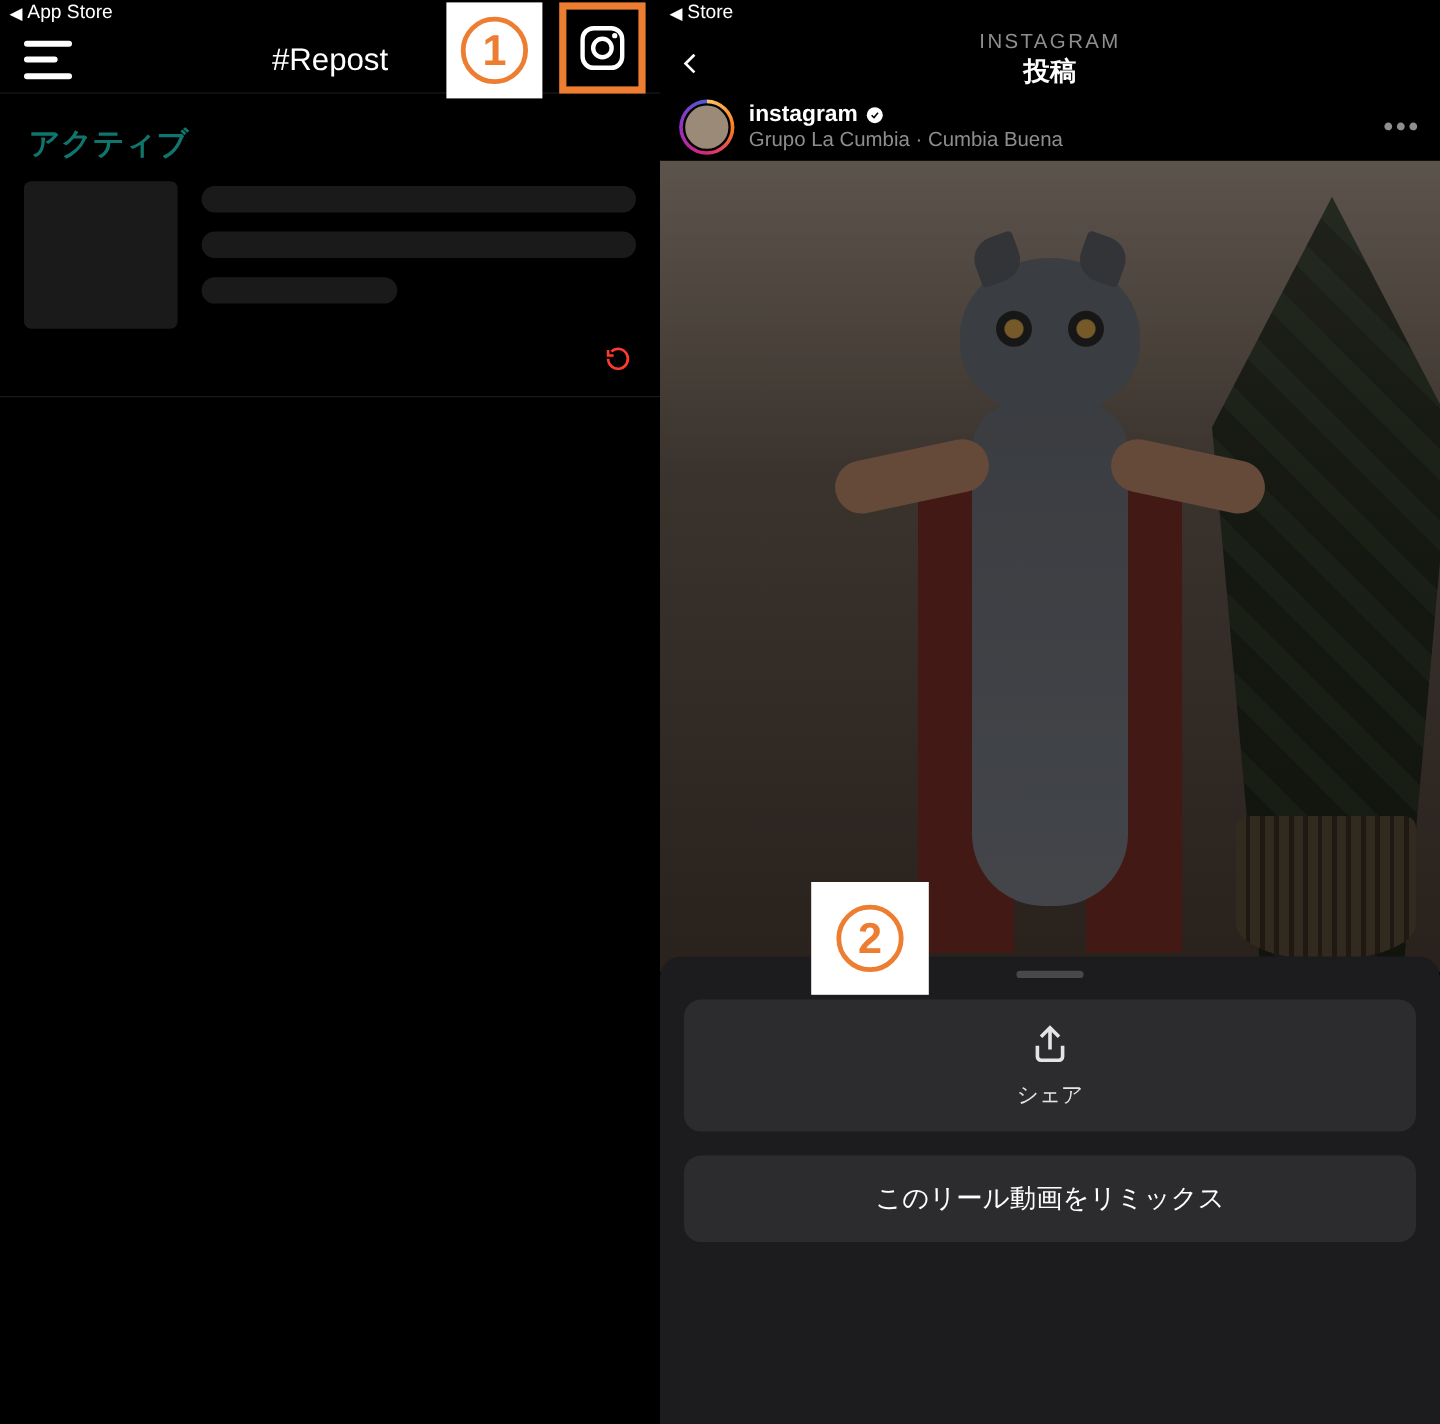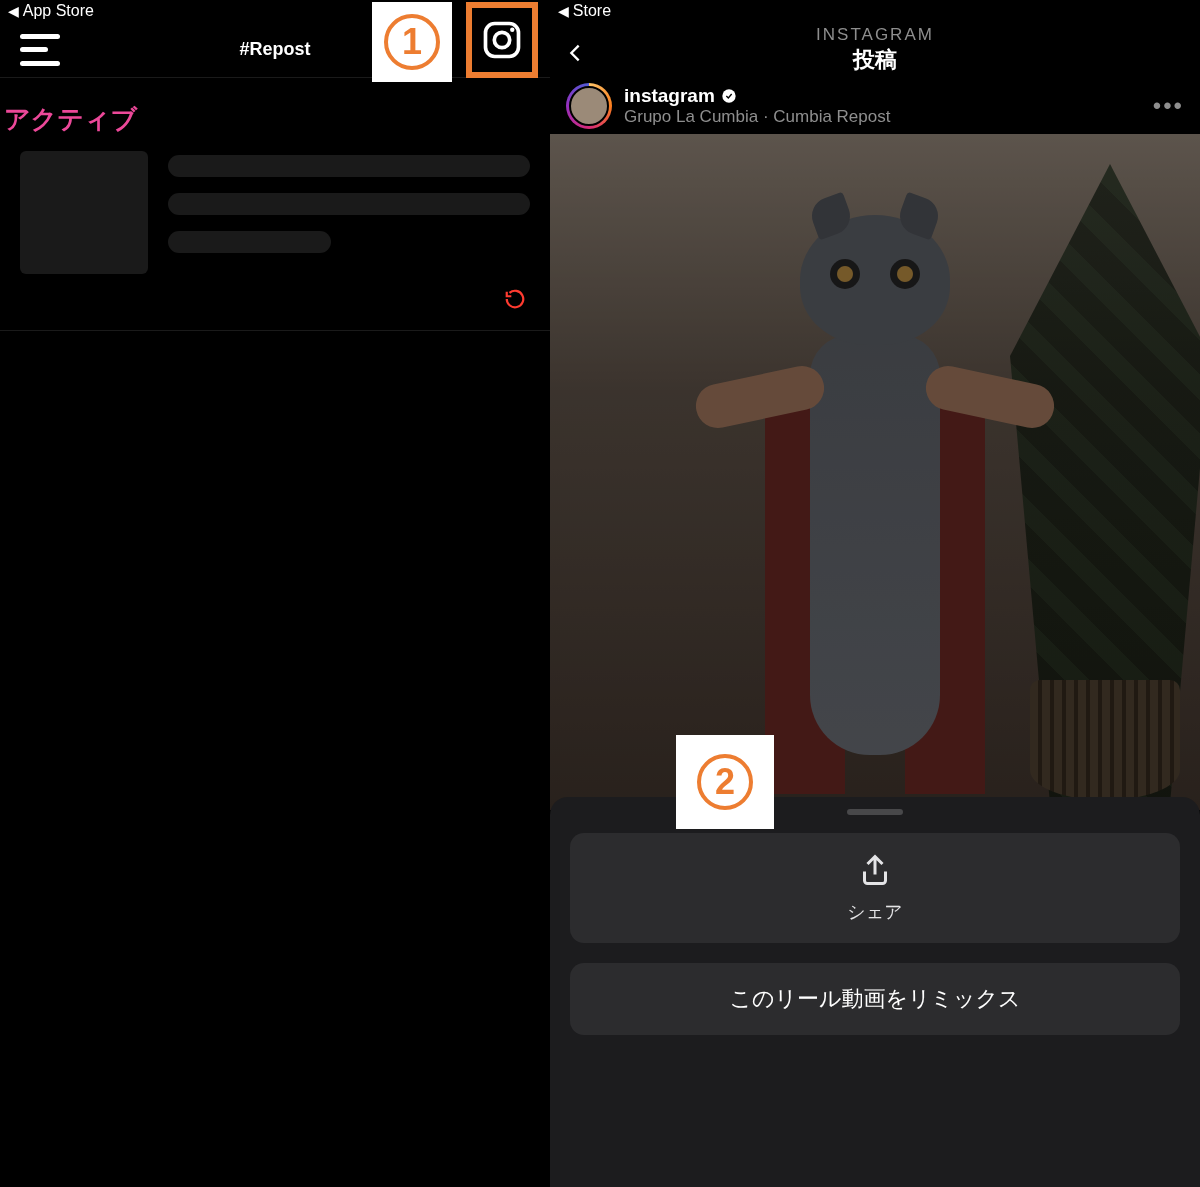--- a/index.html
+++ b/index.html
@@ -12,30 +12,30 @@
 .status { height:22px; display:flex; align-items:center; padding:0 8px; font-size:16px; color:#fff; }
 .status .tri { font-size:14px; margin-right:4px; }
 
 
 .lhead { height:56px; display:flex; align-items:center; justify-content:center; position:relative; border-bottom:1px solid #1a1a1a; }
 .hamburger { position:absolute; left:20px; width:40px; height:32px; display:flex; flex-direction:column; justify-content:space-between; }
 .hamburger span { display:block; height:5px; background:#fff; border-radius:3px; }
 .hamburger span:nth-child(1){width:100%;}
 .hamburger span:nth-child(2){width:70%;}
 .hamburger span:nth-child(3){width:100%;}
-.ltitle { color:#fff; font-size:18px; font-weight:700; }
+.ltitle { color:#fff; font-size:26px; font-weight:400; }
 
 
 .badge1 { position:absolute; right:98px; top:2px; width:80px; height:80px; background:#fff; display:flex; align-items:center; justify-content:center; z-index:5; }
 .badge-num { width:56px; height:56px; border:4px solid #ed7d31; border-radius:50%; display:flex; align-items:center; justify-content:center; color:#ed7d31; font-size:36px; font-weight:600; }
 .ig-btn { position:absolute; right:12px; top:2px; width:72px; height:76px; border:6px solid #ed7d31; background:#000; display:flex; align-items:center; justify-content:center; z-index:5; }
 .ig-svg { width:44px; height:44px; }
 
 
-.section { color:#ec4899; font-size:26px; font-weight:700; padding:24px 4px 14px; }
+.section { color:#0f766e; font-size:26px; font-weight:700; padding:24px 24px 14px; }
 
 
 .skeleton { display:flex; padding:0 20px; gap:20px; }
 .sk-thumb { width:128px; height:123px; background:#1a1a1a; border-radius:6px; }
 .sk-lines { flex:1; display:flex; flex-direction:column; gap:16px; padding-top:4px; }
 .sk-line { height:22px; background:#1a1a1a; border-radius:11px; }
 .sk-line.short { width:45%; }
 
 .errline { color:#ff3b30; font-size:22px; text-align:right; padding:14px 24px 20px; display:flex; align-items:center; justify-content:flex-end; gap:8px; border-bottom:1px solid #1a1a1a; }
 .retry-svg { width:22px; height:22px; }
@@ -152,21 +152,21 @@
         <div class="avatar-in"></div>
       </div>
     <div class="phtext">
       <div class="phtop">
         <span>instagram</span>
         <svg class="verified" viewBox="0 0 24 24" fill="#fff">
             <circle cx="12" cy="12" r="10"></circle>
             <path d="M8 12l3 3 5-6" fill="none" stroke="#000" stroke-width="2"></path>
           </svg>
       </div>
-      <div class="phsub">Grupo La Cumbia · Cumbia Repost</div>
+      <div class="phsub">Grupo La Cumbia · Cumbia Buena</div>
     </div>
     <div class="more">•••</div>
   </div>
   <div class="photo">
     <div class="plant"></div>
       <div class="pot"></div>
     <div class="legs">
         <div class="leg l"></div>
         <div class="leg r"></div>
       </div>

